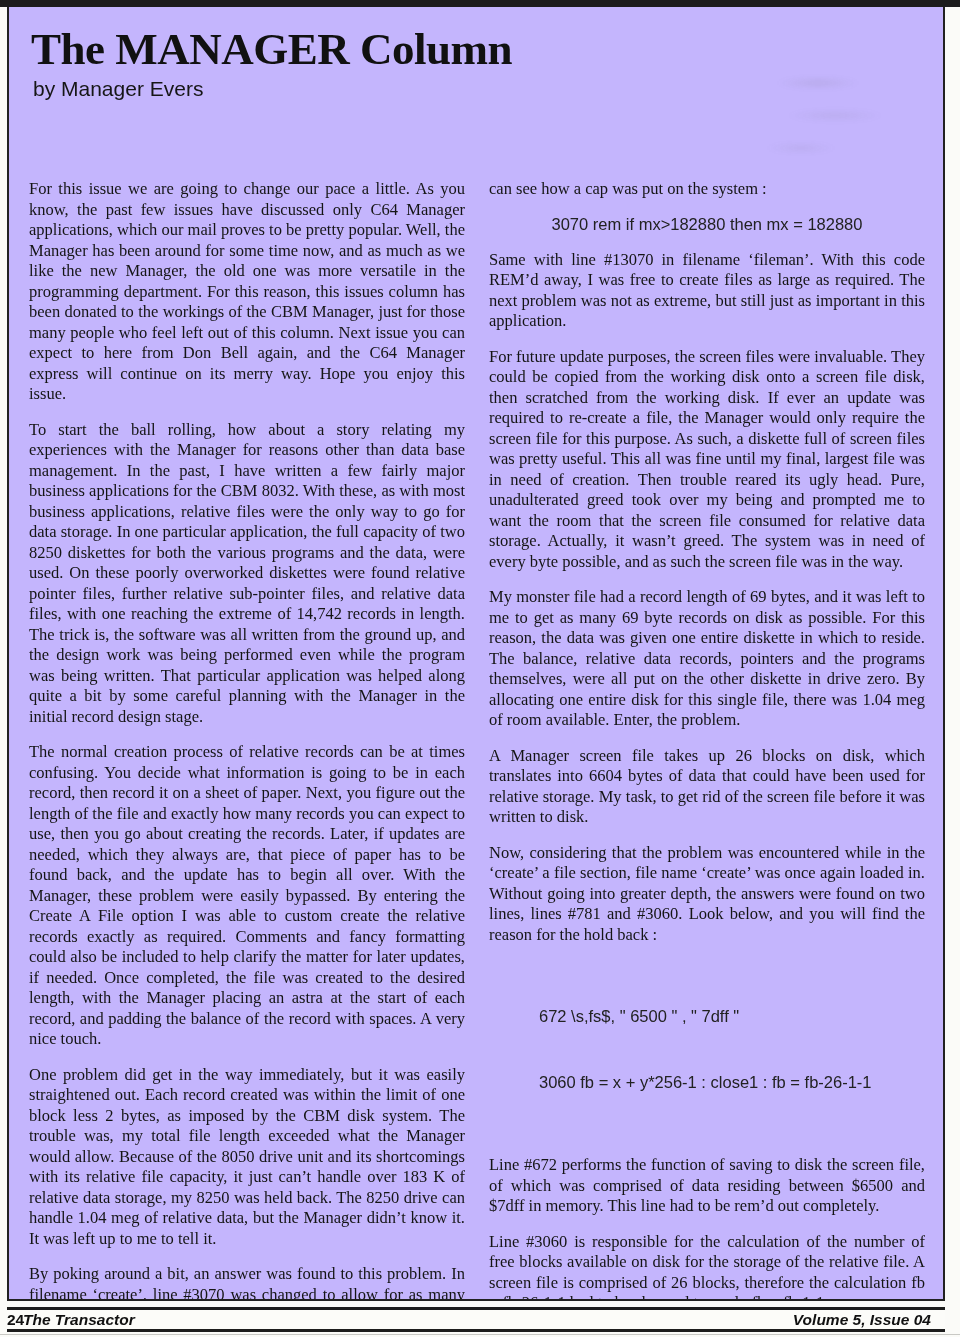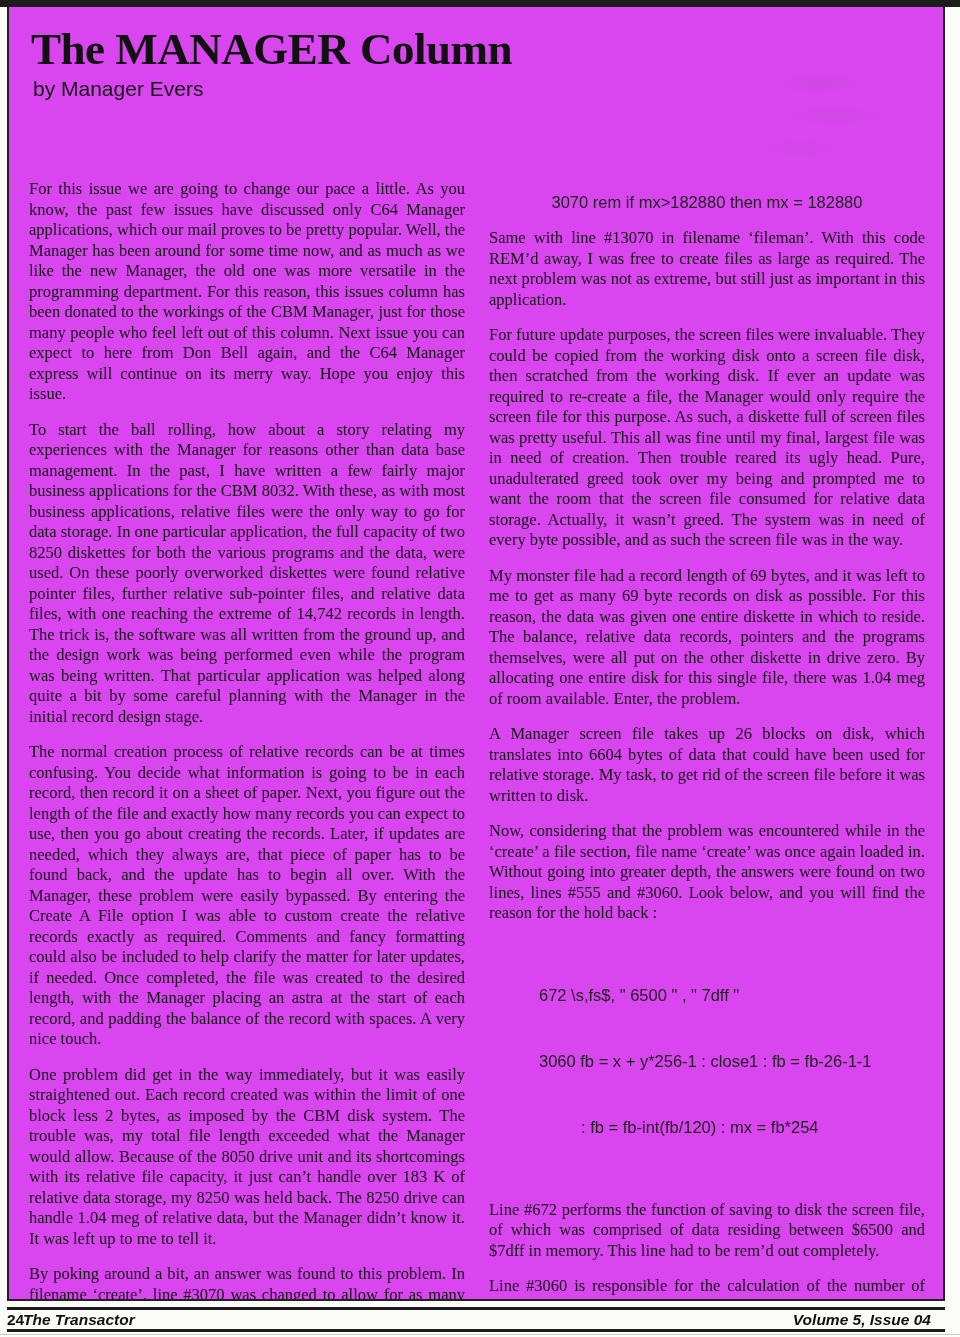--- a/index.html
+++ b/index.html
@@ -16,21 +16,21 @@
     left: 0; top: 0;
     width: 960px; height: 7px;
     background: #1c1c1c;
   }
   .frame {
     position: absolute;
     left: 7px; top: 7px;
     width: 938px; height: 1294px;
     border: 2px solid #222;
     border-top: none;
-    background: #d946ef;
+    background: #c4b5fd;
     overflow: hidden;
   }
   .bleed-artifact {
     position: absolute;
     right: 40px; top: 50px;
     width: 170px; height: 130px;
     background:
       radial-gradient(ellipse 60px 10px at 50% 20%, rgba(90,90,90,.10), transparent 70%),
       radial-gradient(ellipse 70px 10px at 60% 45%, rgba(90,90,90,.08), transparent 70%),
       radial-gradient(ellipse 50px 9px at 40% 70%, rgba(90,90,90,.07), transparent 70%);
@@ -126,30 +126,30 @@
 
     <div class="col">
       <p>For this issue we are going to change our pace a little. As you know, the past few issues have discussed only C64 Manager applications, which our mail proves to be pretty popular. Well, the Manager has been around for some time now, and as much as we like the new Manager, the old one was more versatile in the programming department. For this reason, this issues column has been donated to the workings of the CBM Manager, just for those many people who feel left out of this column. Next issue you can expect to here from Don Bell again, and the C64 Manager express will continue on its merry way. Hope you enjoy this issue.</p>
       <p>To start the ball rolling, how about a story relating my experiences with the Manager for reasons other than data base management. In the past, I have written a few fairly major business applications for the CBM 8032. With these, as with most business applications, relative files were the only way to go for data storage. In one particular application, the full capacity of two 8250 diskettes for both the various programs and the data, were used. On these poorly overworked diskettes were found relative pointer files, further relative sub-pointer files, and relative data files, with one reaching the extreme of 14,742 records in length. The trick is, the software was all written from the ground up, and the design work was being performed even while the program was being written. That particular application was helped along quite a bit by some careful planning with the Manager in the initial record design stage.</p>
       <p>The normal creation process of relative records can be at times confusing. You decide what information is going to be in each record, then record it on a sheet of paper. Next, you figure out the length of the file and exactly how many records you can expect to use, then you go about creating the records. Later, if updates are needed, which they always are, that piece of paper has to be found back, and the update has to begin all over. With the Manager, these problem were easily bypassed. By entering the Create A File option I was able to custom create the relative records exactly as required. Comments and fancy formatting could also be included to help clarify the matter for later updates, if needed. Once completed, the file was created to the desired length, with the Manager placing an astra at the start of each record, and padding the balance of the record with spaces. A very nice touch.</p>
       <p>One problem did get in the way immediately, but it was easily straightened out. Each record created was within the limit of one block less 2 bytes, as imposed by the CBM disk system. The trouble was, my total file length exceeded what the Manager would allow. Because of the 8050 drive unit and its shortcomings with its relative file capacity, it just can’t handle over 183 K of relative data storage, my 8250 was held back. The 8250 drive can handle 1.04 meg of relative data, but the Manager didn’t know it. It was left up to me to tell it.</p>
       <p>By poking around a bit, an answer was found to this problem. In filename ‘create’, line #3070 was changed to allow for as many records as the disk could handle. Just by looking at the line, you</p>
     </div>
 
     <div class="col">
+      <p>can see how a cap was put on the system :</p>
       <div class="code-center">3070 rem if mx&gt;182880 then mx = 182880</div>
       <p>Same with line #13070 in filename ‘fileman’. With this code REM’d away, I was free to create files as large as required. The next problem was not as extreme, but still just as important in this application.</p>
       <p>For future update purposes, the screen files were invaluable. They could be copied from the working disk onto a screen file disk, then scratched from the working disk. If ever an update was required to re-create a file, the Manager would only require the screen file for this purpose. As such, a diskette full of screen files was pretty useful. This all was fine until my final, largest file was in need of creation. Then trouble reared its ugly head. Pure, unadulterated greed took over my being and prompted me to want the room that the screen file consumed for relative data storage. Actually, it wasn’t greed. The system was in need of every byte possible, and as such the screen file was in the way.</p>
       <p>My monster file had a record length of 69 bytes, and it was left to me to get as many 69 byte records on disk as possible. For this reason, the data was given one entire diskette in which to reside. The balance, relative data records, pointers and the programs themselves, were all put on the other diskette in drive zero. By allocating one entire disk for this single file, there was 1.04 meg of room available. Enter, the problem.</p>
       <p>A Manager screen file takes up 26 blocks on disk, which translates into 6604 bytes of data that could have been used for relative storage. My task, to get rid of the screen file before it was written to disk.</p>
-      <p>Now, considering that the problem was encountered while in the ‘create’ a file section, file name ‘create’ was once again loaded in. Without going into greater depth, the answers were found on two lines, lines #555 and #3060. Look below, and you will find the reason for the hold back :</p>
+      <p>Now, considering that the problem was encountered while in the ‘create’ a file section, file name ‘create’ was once again loaded in. Without going into greater depth, the answers were found on two lines, lines #781 and #3060. Look below, and you will find the reason for the hold back :</p>
       <div class="code-block">
         <div class="code-line">672 \s,fs$, " 6500 " , " 7dff "</div>
         <div class="code-line">3060 fb = x + y*256-1 : close1 : fb = fb-26-1-1</div>
-        <div class="code-line cont">: fb = fb-int(fb/120) : mx = fb*254</div>
       </div>
       <p>Line #672 performs the function of saving to disk the screen file, of which was comprised of data residing between $6500 and $7dff in memory. This line had to be rem’d out completely.</p>
       <p>Line #3060 is responsible for the calculation of the number of free blocks available on disk for the storage of the relative file. A screen file is comprised of 26 blocks, therefore the calculation fb = fb-26-1-1 had to be changed to read : fb = fb-1-1</p>
 
     </div>
 
   </div>
 </div>
 
 <div class="footer-bar">

